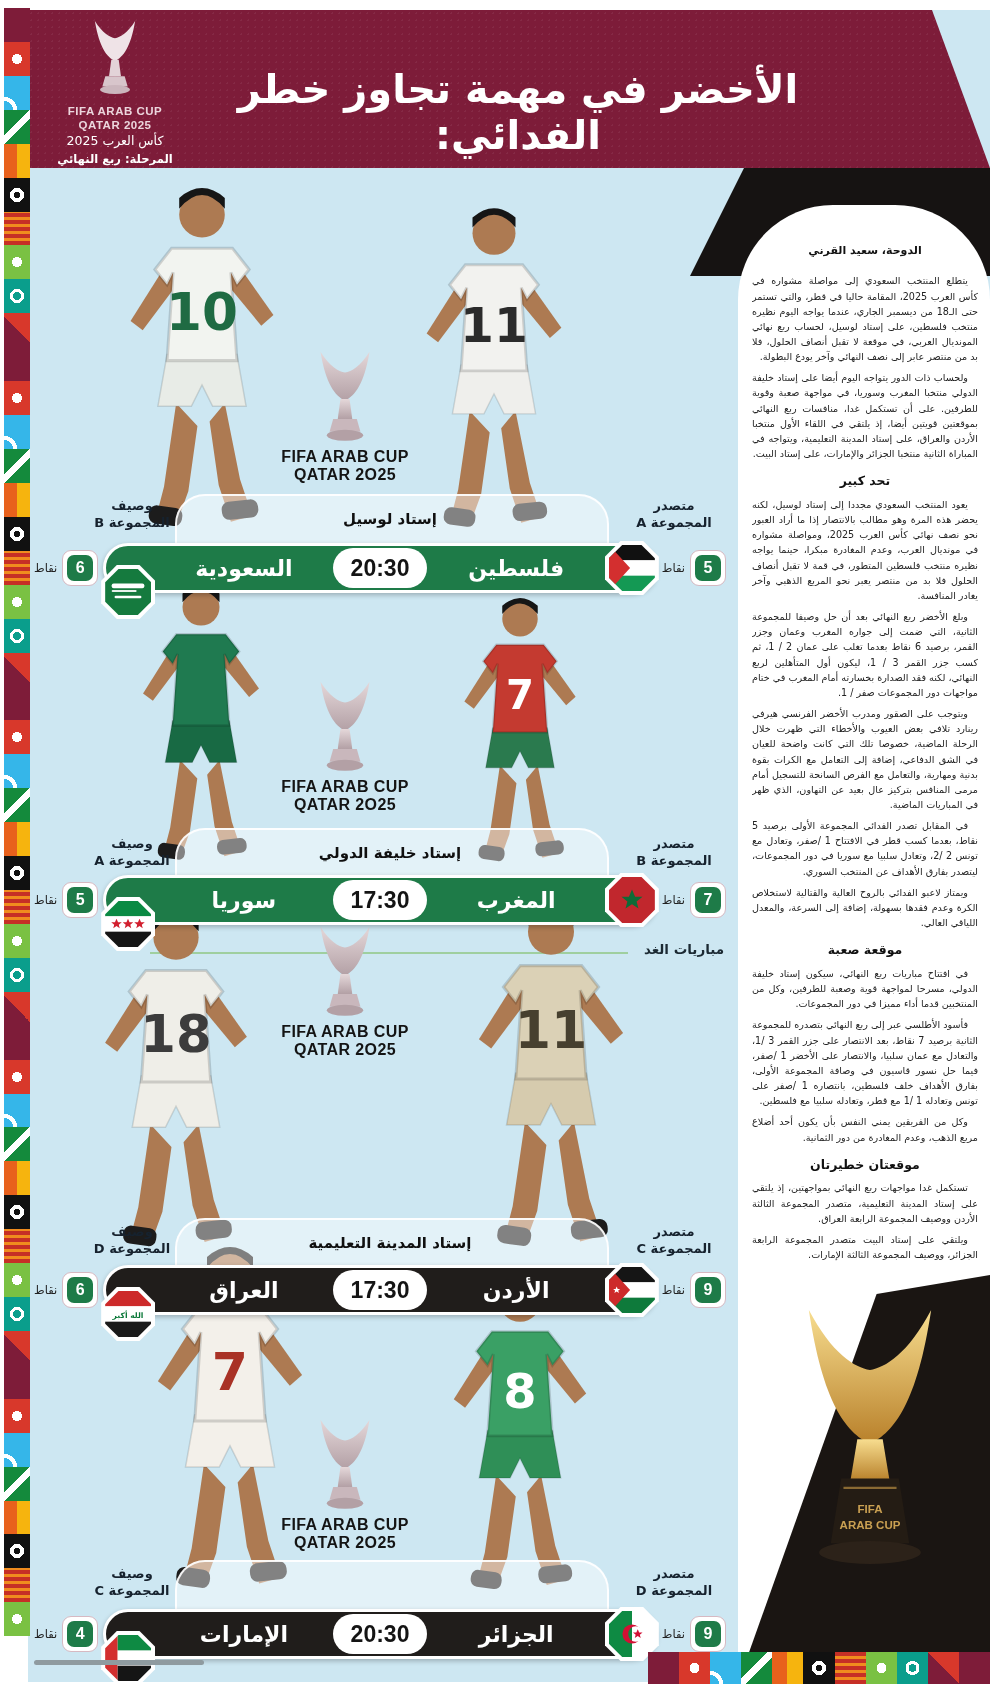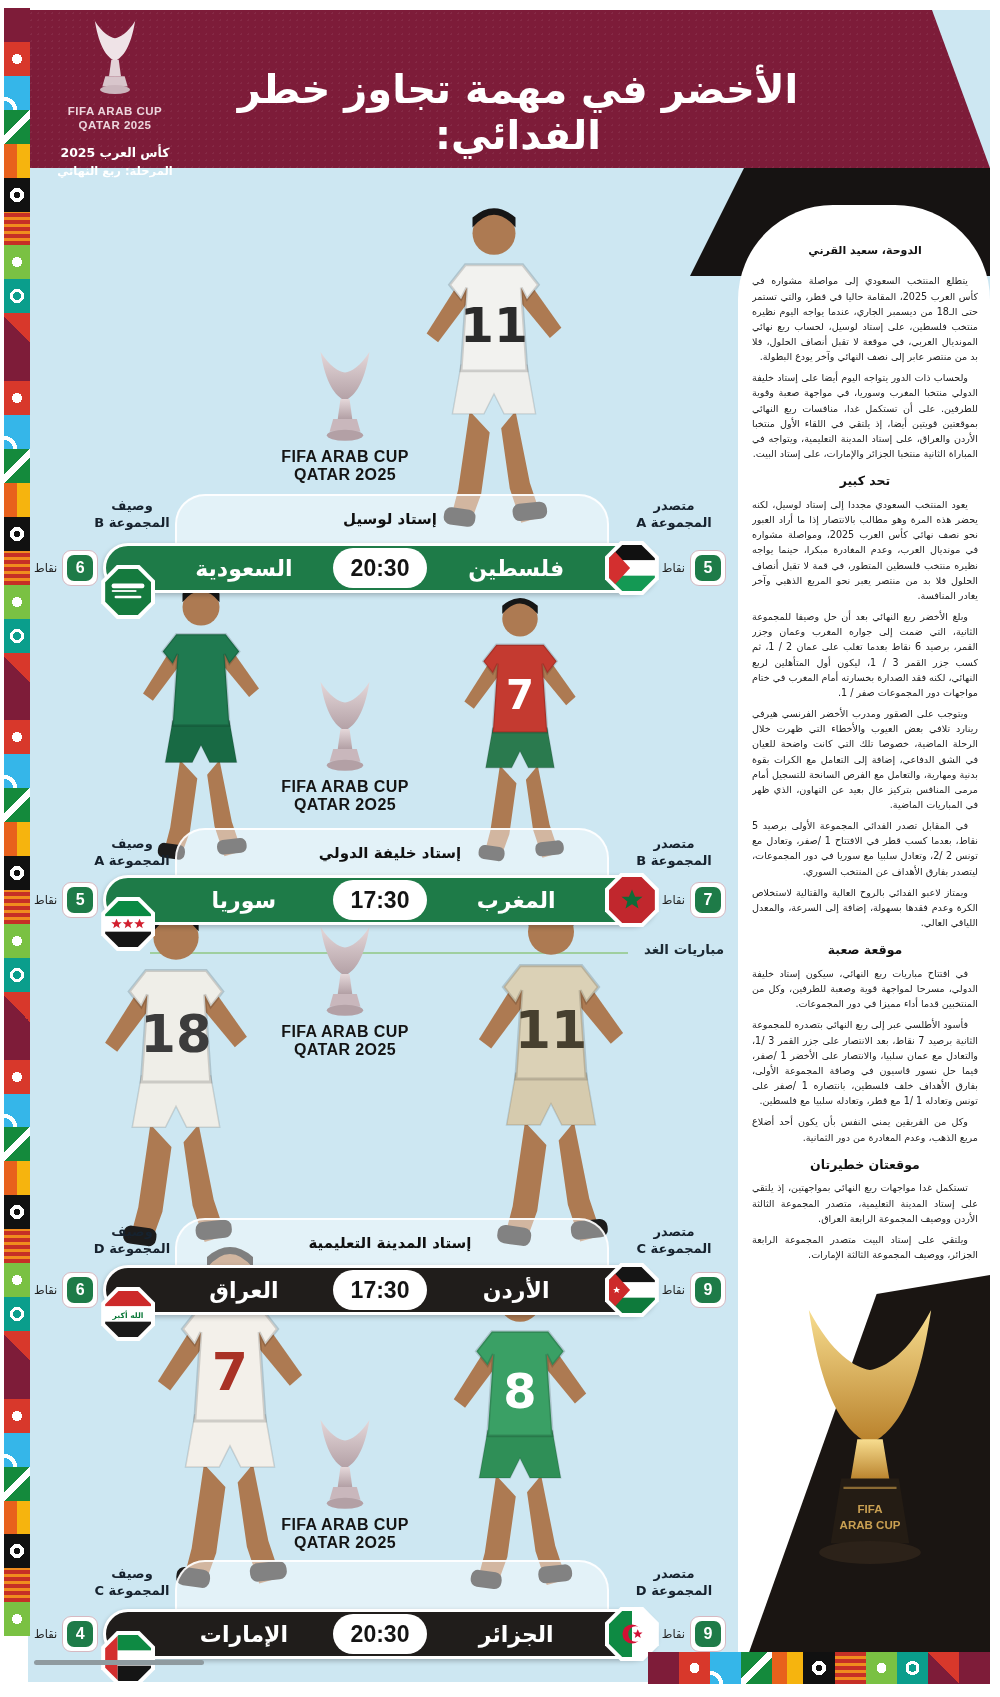--- a/index.html
+++ b/index.html
@@ -9,21 +9,21 @@
 
   
   .header{position:absolute;left:28px;top:10px;width:962px;height:158px;background:#7d1c39;
           background-image:radial-gradient(rgba(255,255,255,.06) 1px,transparent 1px);
           background-size:7px 7px;z-index:6;}
   .header-cut{position:absolute;right:0;top:0;width:58px;height:158px;background:#cde7f2;
           clip-path:polygon(100% 0,0 0,100% 100%);}
   .corner-badge{position:absolute;left:12px;top:8px;width:150px;text-align:center;color:#fff;}
   .corner-badge .lat{font-family:"Liberation Sans",sans-serif;font-weight:bold;font-size:11.5px;
           color:#ecd6dd;line-height:1.25;letter-spacing:.5px;}
-  .corner-badge .ar1{font-size:12.5px;font-weight:bold;margin-top:12px;direction:rtl;}
+  .corner-badge .ar1{font-size:12.5px;font-weight:normal;margin-top:0;direction:rtl;}
   .corner-badge .ar2{font-size:11.5px;font-weight:bold;margin-top:4px;direction:rtl;}
   .kicker{position:absolute;left:200px;top:18px;width:560px;text-align:center;font-size:25px;
           color:#fff;direction:rtl;}
   .big-title{position:absolute;left:160px;top:56px;width:660px;text-align:center;font-size:40px;
           font-weight:bold;color:#fff;direction:rtl;line-height:1.15;}
 
   .wedge-top{position:absolute;left:690px;top:168px;width:300px;height:108px;background:#161312;
           clip-path:polygon(18% 0,100% 0,100% 100%,0 100%);z-index:1;}
 
   
@@ -244,20 +244,33 @@
       <div class="tile t7"></div>
       <div class="tile t8"></div>
       <div class="tile t9"></div>
       <div class="tile t0"></div>
     </div>
   <div class="gray-rule"></div>
 
   <div class="tomorrow-line"></div>
   <div class="tomorrow-label">مباريات الغد</div>
 
+  <div class="player p1l"><svg viewBox="0 0 150 240" style="width:100%;height:100%" preserveAspectRatio="xMidYMax meet">
+    <path d="M58 150 L50 205 L44 228 L58 230 L66 208 L72 165 Z" fill="#ad7a52"></path>
+    <path d="M90 150 L100 200 L108 224 L94 228 L86 204 L80 162 Z" fill="#ad7a52"></path>
+    <rect x="40" y="218" width="22" height="12" rx="5" fill="#1c1c1c" transform="rotate(8 51 224)"></rect>
+    <rect x="88" y="214" width="24" height="12" rx="5" fill="#1c1c1c" transform="rotate(-6 100 220)"></rect>
+    <path d="M52 118 H98 L104 152 H82 L75 138 L68 152 H46 Z" fill="#e8ece7" stroke="rgba(0,0,0,.12)"></path>
+    <path d="M52 58 L28 96 L36 102 L60 70 Z" fill="#ad7a52"></path>
+    <path d="M98 58 L122 92 L114 99 L90 70 Z" fill="#ad7a52"></path>
+    <path d="M55 48 H95 L106 62 L98 72 L94 64 L98 122 H52 L56 64 L52 72 L44 62 Z" fill="#f2f4f0" stroke="rgba(0,0,0,.15)" stroke-width="2"></path>
+    <text x="75" y="102" text-anchor="middle" font-family="DejaVu Sans, sans-serif" font-size="34" font-weight="bold" fill="#1f6b43">10</text>
+    <circle cx="75" cy="26" r="15" fill="#ad7a52"></circle>
+    <path d="M60 22 Q75 4 90 22 L90 15 Q75 2 60 15 Z" fill="#161616"></path>
+  </svg></div>
   <div class="player p1r"><svg viewBox="0 0 150 240" style="width:100%;height:100%" preserveAspectRatio="xMidYMax meet">
     <path d="M58 150 L50 205 L44 228 L58 230 L66 208 L72 165 Z" fill="#ad7a52"></path>
     <path d="M90 150 L100 200 L108 224 L94 228 L86 204 L80 162 Z" fill="#ad7a52"></path>
     <rect x="40" y="218" width="22" height="12" rx="5" fill="#1c1c1c" transform="rotate(8 51 224)"></rect>
     <rect x="88" y="214" width="24" height="12" rx="5" fill="#1c1c1c" transform="rotate(-6 100 220)"></rect>
     <path d="M52 118 H98 L104 152 H82 L75 138 L68 152 H46 Z" fill="#efefec" stroke="rgba(0,0,0,.12)"></path>
     <path d="M52 58 L28 96 L36 102 L60 70 Z" fill="#ad7a52"></path>
     <path d="M98 58 L122 92 L114 99 L90 70 Z" fill="#ad7a52"></path>
     <path d="M55 48 H95 L106 62 L98 72 L94 64 L98 122 H52 L56 64 L52 72 L44 62 Z" fill="#f2f2ef" stroke="rgba(0,0,0,.15)" stroke-width="2"></path>
     <text x="75" y="102" text-anchor="middle" font-family="DejaVu Sans, sans-serif" font-size="34" font-weight="bold" fill="#2b2b2b">11</text>

